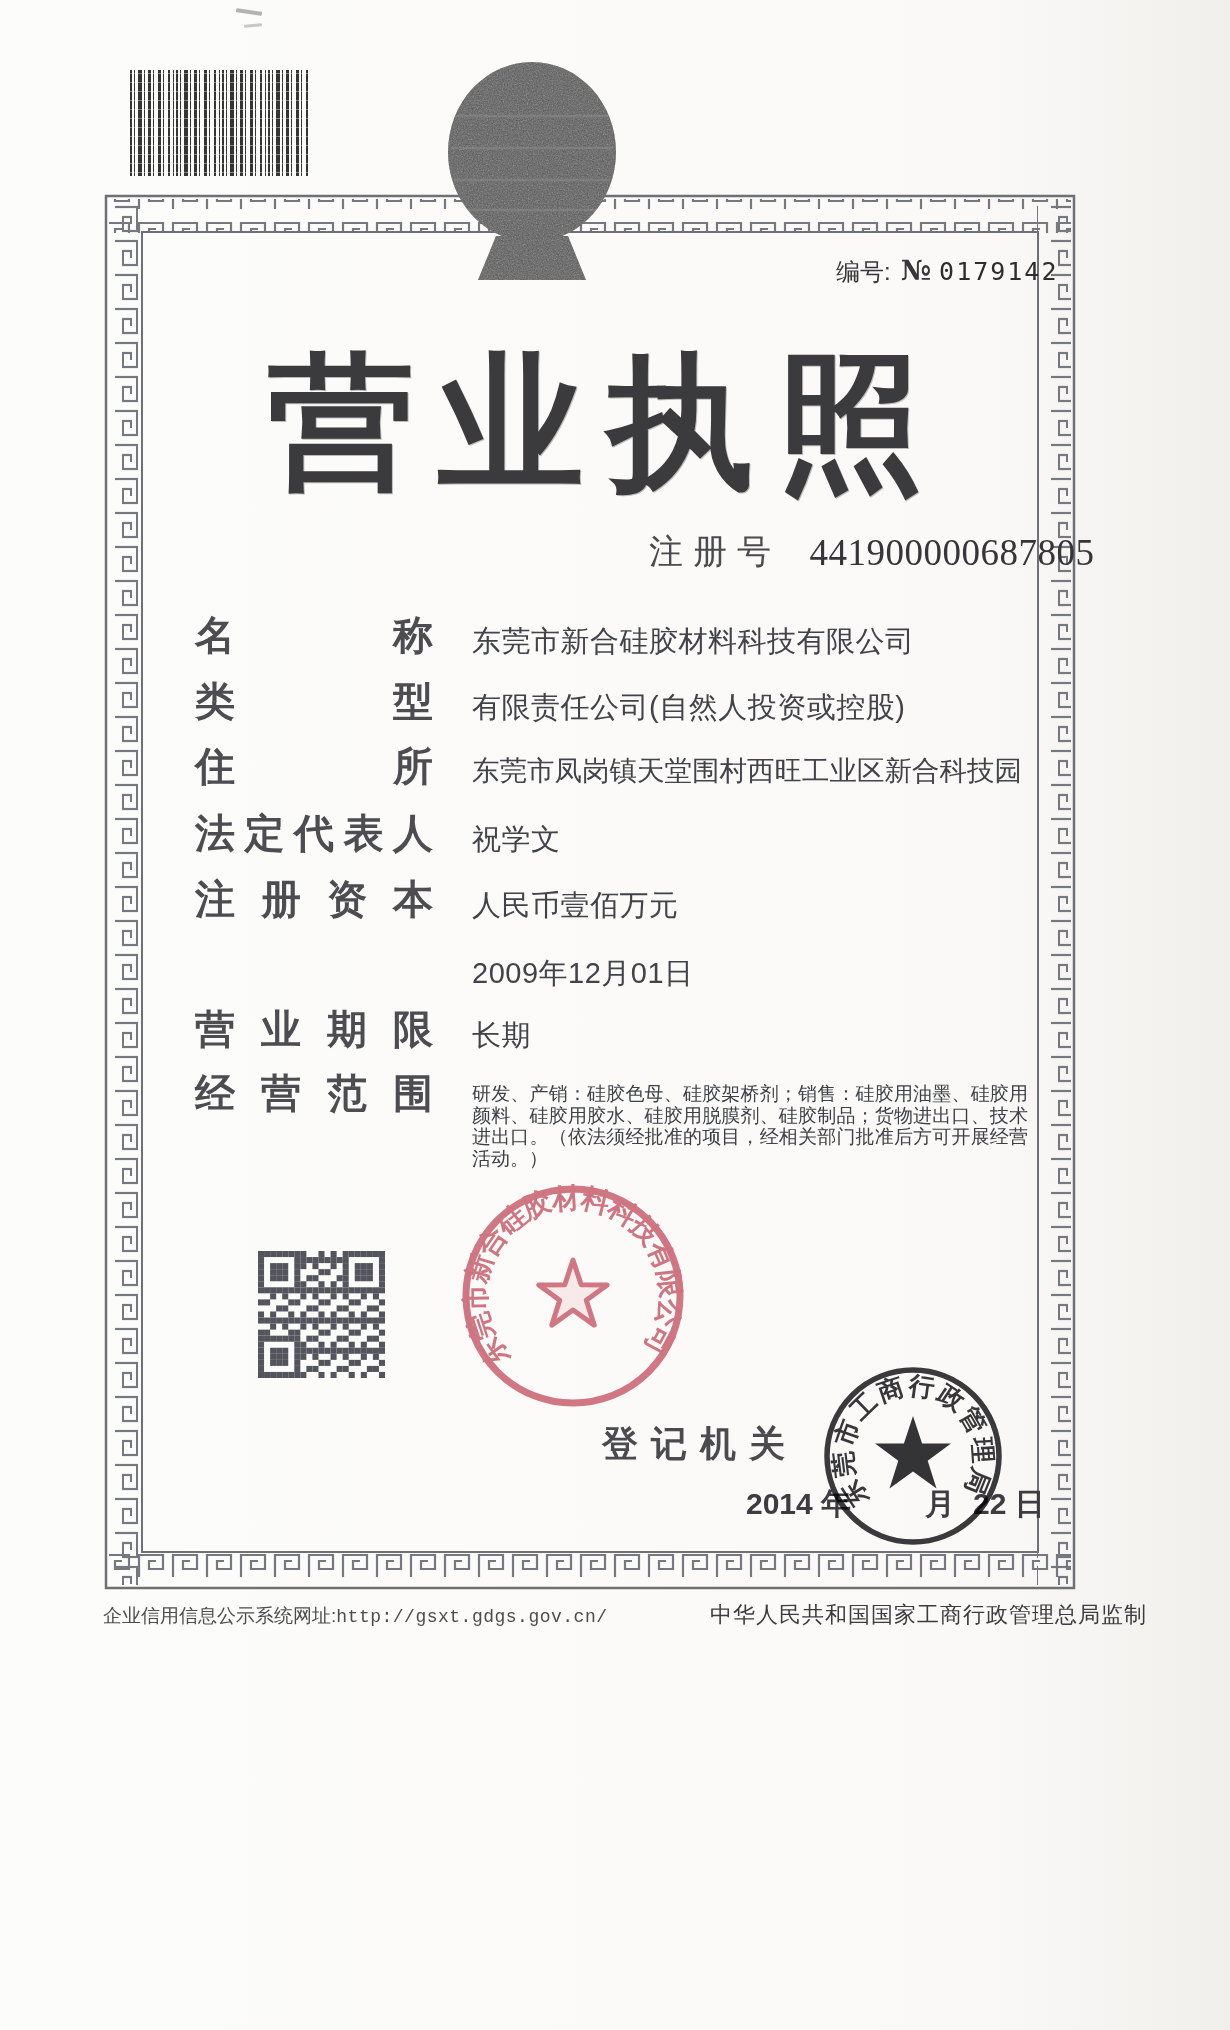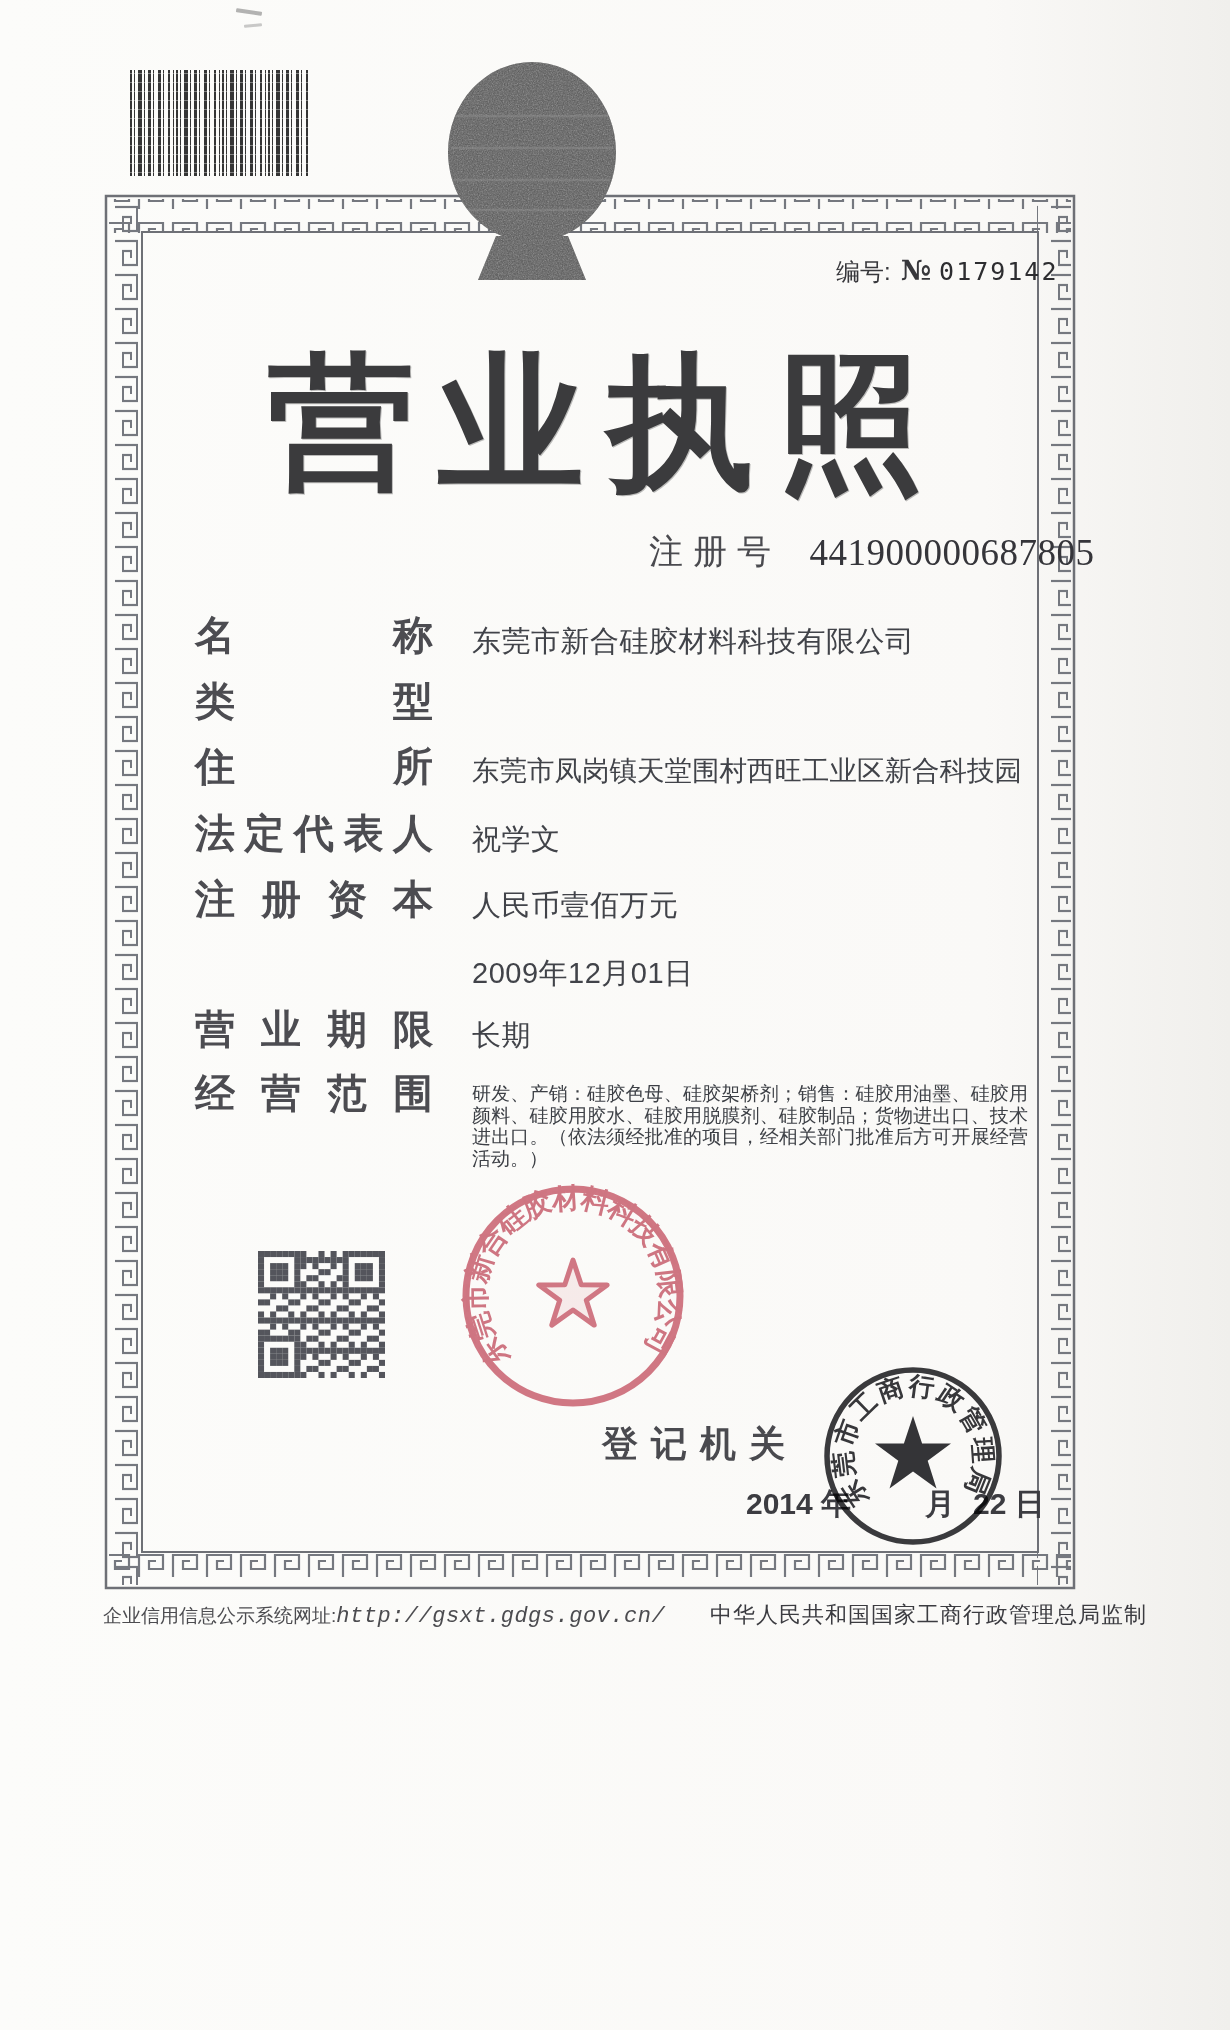--- a/index.html
+++ b/index.html
@@ -57,21 +57,21 @@
   .seal.red{left:453px;top:1176px;filter:blur(.4px);}
   .seal.black{left:813px;top:1356px;filter:blur(.3px);}
   
   .registrar{left:602px;top:1420px;width:183px;font-size:36px;font-weight:600;color:#4a4a4f;
     text-align:justify;text-align-last:justify;}
   .date{left:746px;top:1484px;white-space:nowrap;font-size:30px;color:#3c3c41;font-weight:600;}
   .date .m{margin-left:74px;}
   .date .d{margin-left:18px;}
   
   .footer-left{left:103px;top:1603px;font-size:19px;color:#4c4c50;white-space:nowrap;}
-  .footer-left .mono{font-family:"Liberation Mono",monospace;font-size:22px;letter-spacing:.5px;font-style:italic;}
+  .footer-left .mono{font-family:"Liberation Mono",monospace;font-size:18px;letter-spacing:.5px;}
   .footer-right{left:710px;top:1600px;font-size:22px;font-weight:500;letter-spacing:1px;color:#3b3b40;white-space:nowrap;}
   
   .smudge{background:#6a6a6a;opacity:.5;border-radius:1px;}
 </style>
 </head>
 <body>
 
 <div class="page">
 
   <div class="abs barcode"></div>
@@ -127,20 +127,21 @@
     <span class="regno-value">441900000687805</span>
   </div>
 
   <div id="fields">
       <div class="field-row" style="top: 613px;">
         <div class="field-label">名称</div>
         <div class="field-value">东莞市新合硅胶材料科技有限公司</div>
       </div>
       <div class="field-row" style="top: 679px;">
         <div class="field-label">类型</div>
+        <div class="field-value">有限责任公司(自然人投资或控股)</div>
       </div>
       <div class="field-row" style="top: 744px;">
         <div class="field-label">住所</div>
         <div class="field-value long">东莞市凤岗镇天堂围村西旺工业区新合科技园</div>
       </div>
       <div class="field-row" style="top: 811px;">
         <div class="field-label">法定代表人</div>
         <div class="field-value">祝学文</div>
       </div>
       <div class="field-row" style="top: 877px;">

